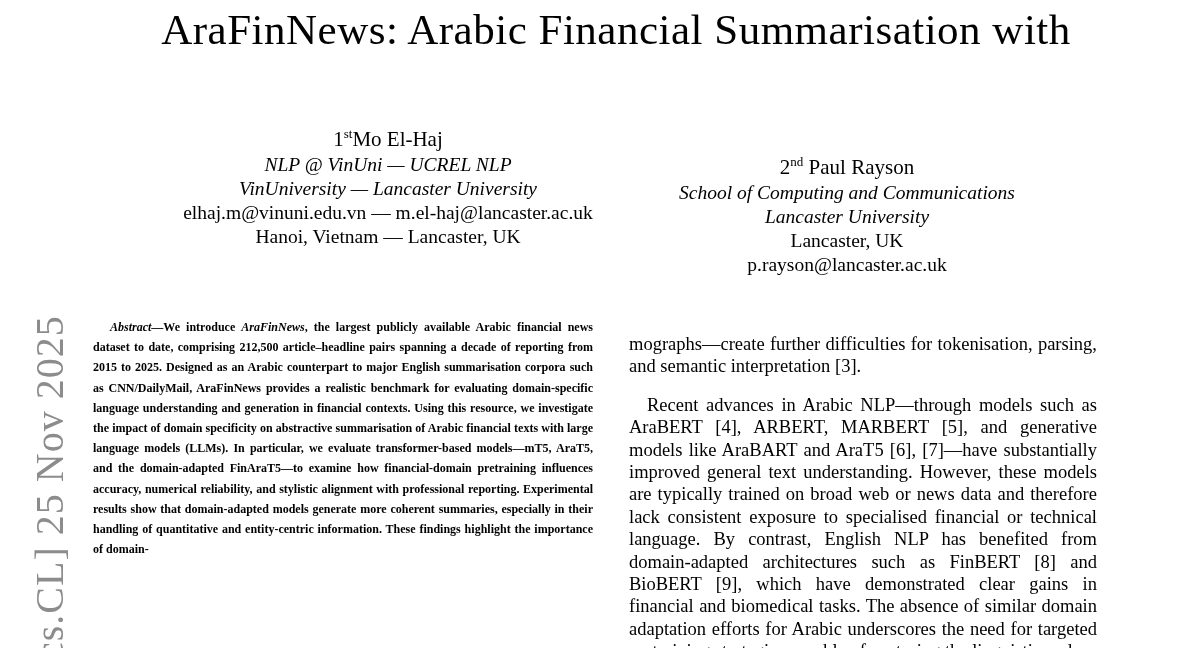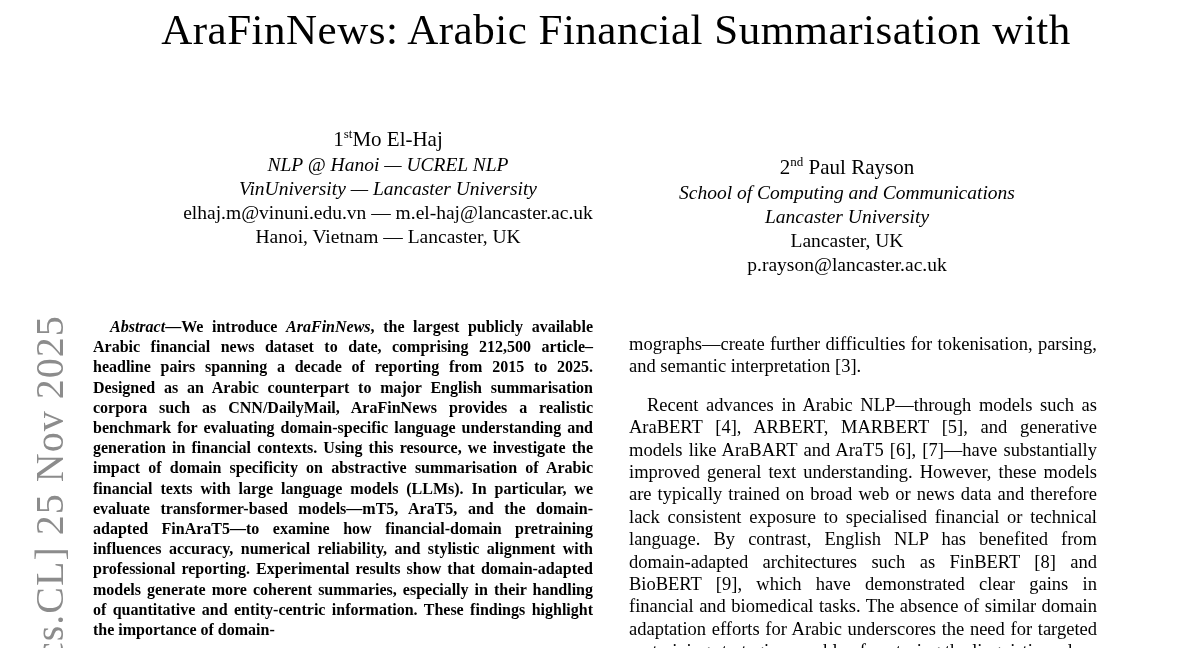--- a/index.html
+++ b/index.html
@@ -60,42 +60,42 @@
     position: absolute;
     top: 317px;
     width: 500px;
     text-align: justify;
   }
   .col-left  { left: 93px; }
   .col-right { left: 613px; font-size: 18.5px; line-height: 22.4px; }
   .abstract-p {
     margin: 0;
     font-weight: bold;
-    font-size: 16px;
+    font-size: 12px;
     line-height: 20.2px;
     text-indent: 17px;
   }
   .ab-label, .ab-ds { font-style: italic; }
   .body-p { margin: 16px; }
   .body-p.indent { text-indent: 18px; }
 </style>
 </head>
 <body>
 
 <div class="page">
 
   <div class="arxiv-stamp">cs.CL] 25 Nov 2025</div>
 
   <h1 class="title">
     <span class="title-line">AraFinNews: Arabic Financial Summarisation with</span>
   </h1>
 
   <div class="author author-1">
     <div class="a-name"><span>1</span><sup>st</sup><span>Mo El-Haj</span></div>
-    <div class="a-line a-aff">NLP @ Hanoi — UCREL NLP</div>
+    <div class="a-line a-aff">NLP @ VinUni — UCREL NLP</div>
     <div class="a-line a-aff">VinUniversity — Lancaster University</div>
     <div class="a-line">elhaj.m@vinuni.edu.vn — m.el-haj@lancaster.ac.uk</div>
     <div class="a-line">Hanoi, Vietnam — Lancaster, UK</div>
   </div>
 
   <div class="author author-2">
     <div class="a-name"><span>2</span><sup>nd</sup><span> Paul Rayson</span></div>
     <div class="a-line a-aff">School of Computing and Communications</div>
     <div class="a-line a-aff">Lancaster University</div>
     <div class="a-line">Lancaster, UK</div>

